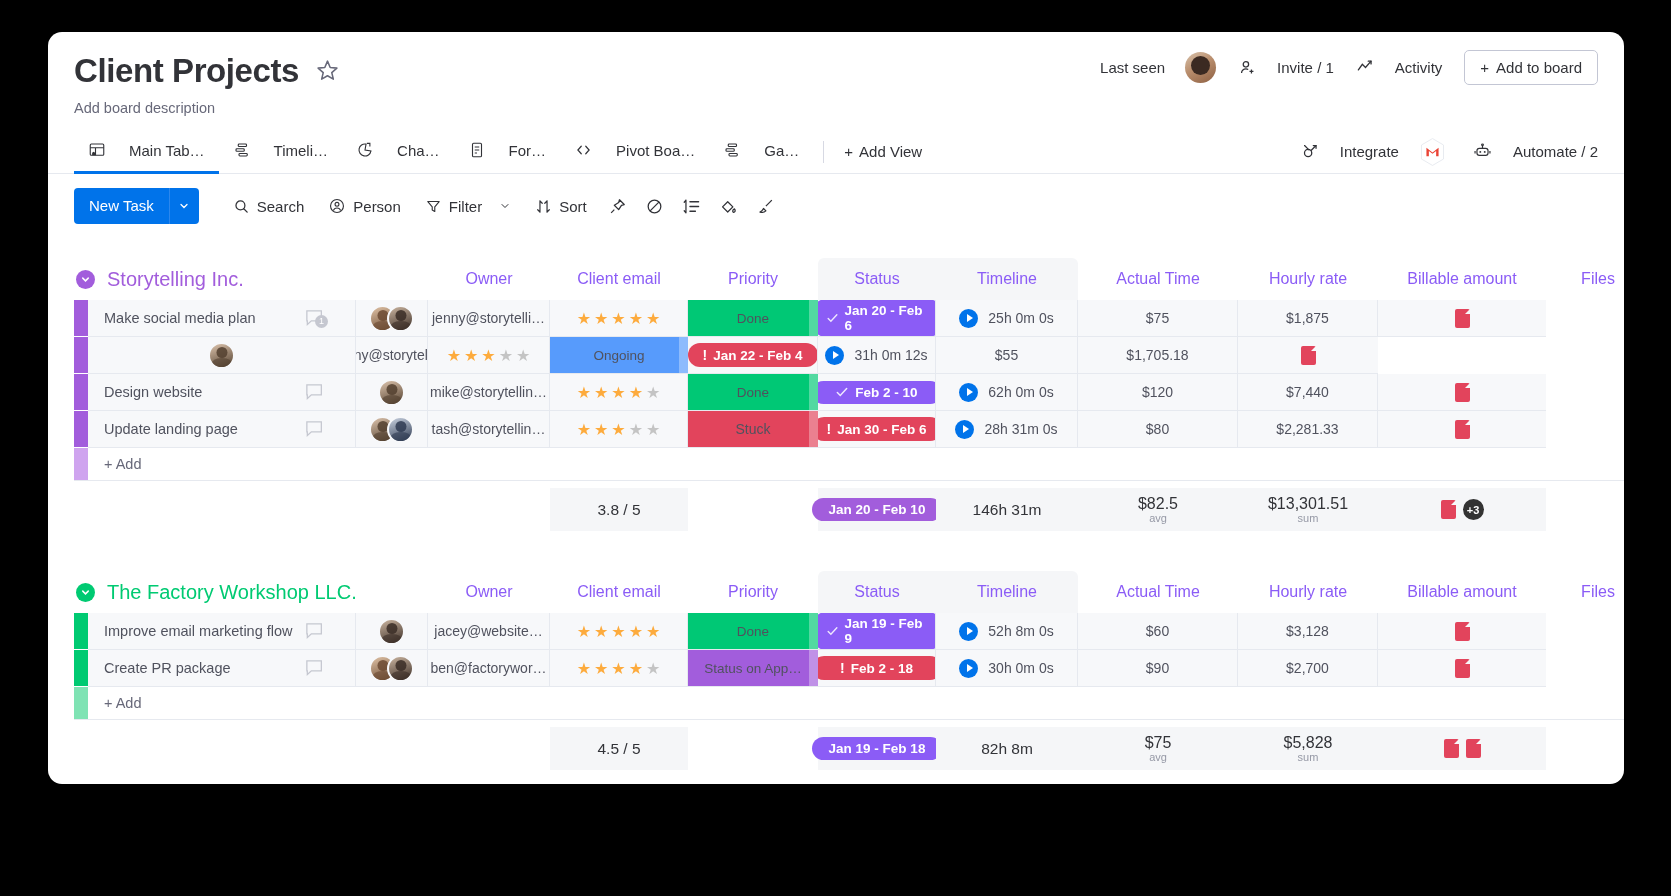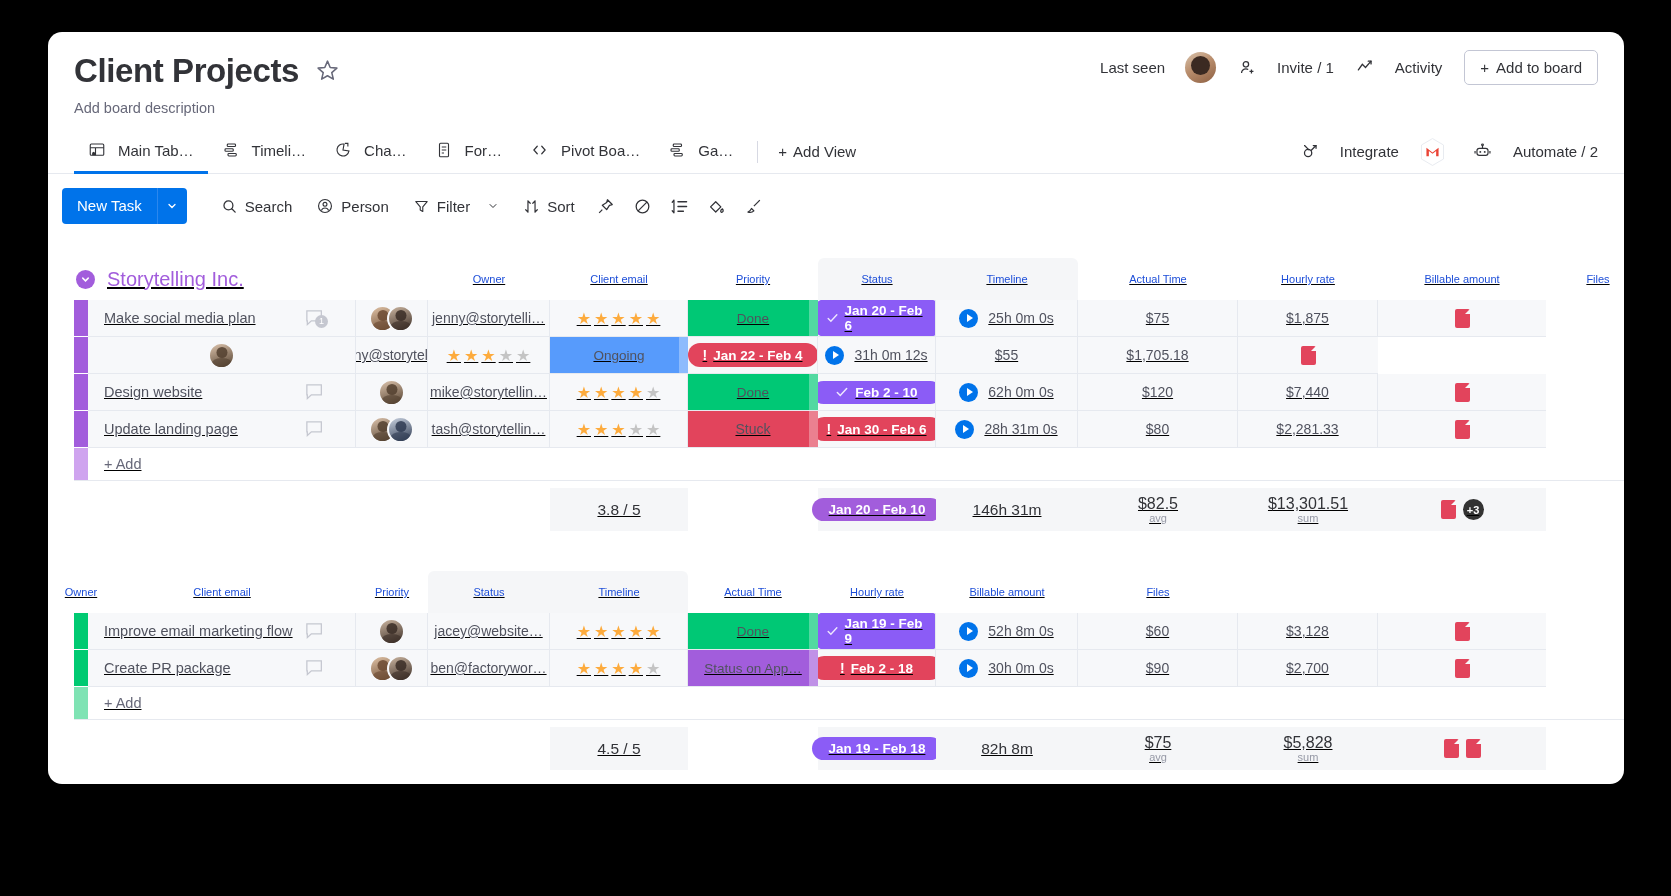--- a/index.html
+++ b/index.html
@@ -59,41 +59,41 @@
   .board-desc {
     margin-top: 9px; font-size: 14.5px; color: #676879;
   }
 
   
   .tabs-row {
     margin-top: 14px; display: flex; align-items: center;
     border-bottom: 1px solid #e6e9ef; padding: 0 26px;
   }
   .tab {
-    display: flex; align-items: center; gap: 12px;
+    display: flex; align-items: center; gap: 23px;
     padding: 11px 14px 12px 14px; font-size: 15px; color: #323338;
     cursor: pointer; white-space: nowrap;
     border-bottom: 3px solid transparent; margin-bottom: -1px;
   }
   .tab.active { border-bottom-color: #0073ea; font-weight: 500; }
   .tab-sep { width: 1px; height: 22px; background: #d7d9e3; margin: 0 10px; }
   .add-view {
     display: flex; align-items: center; gap: 6px;
     font-size: 15px; color: #323338; padding: 11px 10px; cursor: pointer;
   }
   .tabs-right { margin-left: auto; display: flex; align-items: center; gap: 26px; }
   .gmail-badge {
     width: 27px; height: 30px; display: inline-flex;
     align-items: center; justify-content: center;
   }
 
   
   .toolbar {
     display: flex; align-items: center; gap: 0;
-    padding: 14px 26px 10px 14px;
+    padding: 14px 26px 10px 26px;
   }
   .new-task {
     display: flex; align-items: stretch; border-radius: 4px;
     overflow: hidden; cursor: pointer; margin-right: 22px;
   }
   .new-task-main {
     background: #0073ea; color: #fff; font-size: 15px;
     padding: 9px 15px 10px 15px;
   }
   .new-task-arrow {
@@ -109,27 +109,26 @@
   .tool-icon-only { padding: 6px 9px; }
 
   
   .board-body { padding: 8px 26px 0 26px; }
   .group { margin-top: 16px; }
 
   .grid {
     display: grid;
     grid-template-columns: 14px 268px 72px 122px 138px 130px 118px 142px 160px 140px 168px 104px;
     align-items: stretch;
-    text-decoration: underline;
   }
 
   .ghead { height: 42px; }
   .ghead .cell {
     display: flex; align-items: center; justify-content: center;
-    font-size: 11px; color: #1d4ed8;
+    font-size: 16px; color: #8b5cf6;
   }
   .group-title-cell {
     grid-column: 1 / span 3;
     display: flex; align-items: center; gap: 12px;
     font-size: 20px; font-weight: 400; padding-left: 2px;
   }
   .collapse-dot {
     width: 19px; height: 19px; border-radius: 50%;
     display: flex; align-items: center; justify-content: center;
     flex: none;
@@ -679,20 +678,28 @@
           <span class="files-inline">
             <span class="pdf-icon"></span>
             <span class="plus-badge">+3</span>
           </span>
         </div>
       </div>
     </div>
 
     <div class="group" style="margin-top:40px">
       <div class="grid ghead">
+        <div class="group-title-cell">
+          <span class="collapse-dot" style="background:#00ca72">
+            <svg width="11" height="11" viewBox="0 0 24 24" fill="none" stroke="#fff" stroke-width="3.2" stroke-linecap="round">
+                  <path d="M6 9l6 6 6-6"></path>
+                </svg>
+          </span>
+          <span style="color:#00ca72">The Factory Workshop LLC.</span>
+        </div>
         <div class="cell">Owner</div>
         <div class="cell">Client email</div>
         <div class="cell">Priority</div>
         <div class="cell hdr-status">Status</div>
         <div class="cell hdr-timeline">Timeline</div>
         <div class="cell">Actual Time</div>
         <div class="cell">Hourly rate</div>
         <div class="cell">Billable amount</div>
         <div class="cell">Files</div>
       </div>

